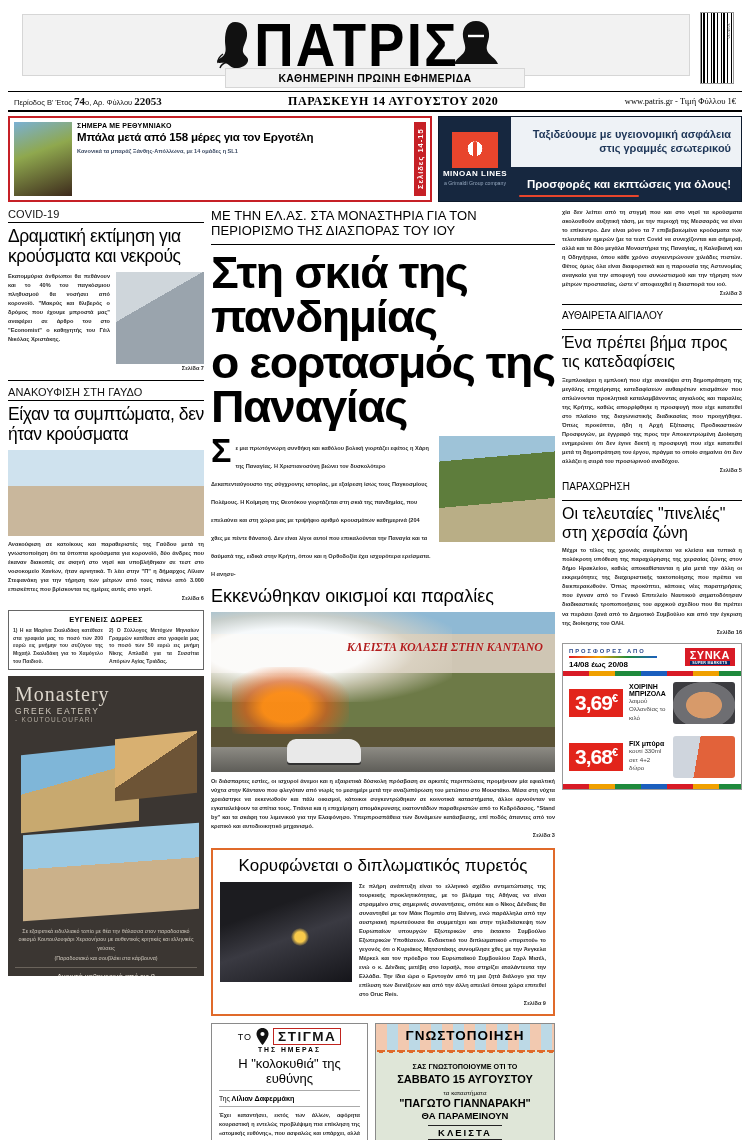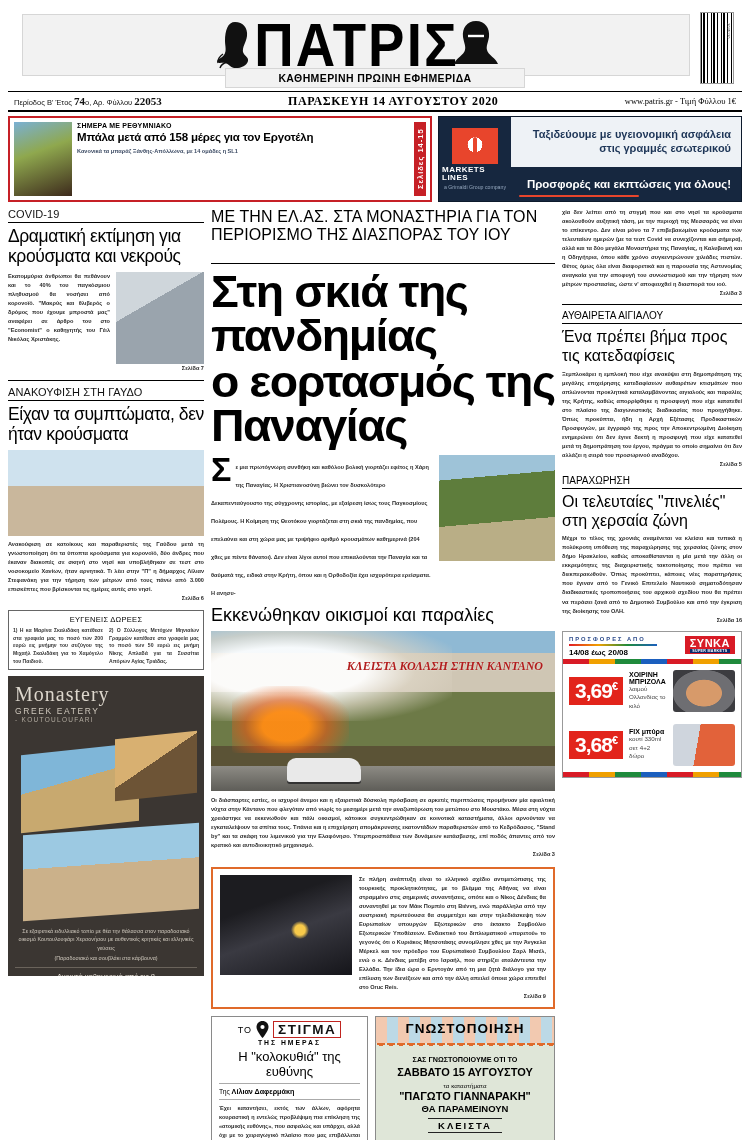--- a/index.html
+++ b/index.html
@@ -128,42 +128,42 @@
   .kritika { border: 2px solid #000; padding: 4px 5px 2px; margin-bottom: 6px; }
   .kritika-top { background:#f5f5f5; border:1px solid #ddd; text-align:center; padding: 1px 0 2px; position:relative;}
   .kr-epi { font-family:"Liberation Serif", serif; font-style: italic; font-size: 11px; }
   .kr-word { font-size: 20px; font-weight: bold; letter-spacing: 1px; line-height:1; }
   .kr-mous { position:absolute; right: 16px; bottom: -7px; font-size: 19px; line-height:1;}
   .kr-h { font-size: 14.5px; line-height: 1.18; padding-top: 3px; }
   .kr-pg { text-align: right; font-size: 6.5px; font-weight: bold; border-top:1px solid #000; margin-top:2px; padding-top:1px;}
 
   
   .donbox { border: 1px solid #666; padding: 4px; margin-bottom: 6px; }
-  .don-t { text-align:center; font-size: 7.5px; font-weight: normal; letter-spacing:.3px; margin-bottom:3px; }
+  .don-t { text-align:center; font-size: 7.5px; font-weight: bold; letter-spacing:.3px; margin-bottom:3px; }
   .don-cols { display:flex; gap:6px; }
   .don-cols div { flex:1; font-size: 5.1px; line-height:1.5; text-align: justify; color:#333; font-weight:bold;}
 
   
   .monad { background:#3b3632; color:#e8e3dc; padding: 8px 7px; height: 300px; position:relative; overflow:hidden;}
   .mon-t { font-family:"Liberation Serif", serif; font-size: 20px; color:#ddd7cd; letter-spacing:1px; line-height:1;}
   .mon-s1 { font-size: 8.5px; letter-spacing: 1.6px; color:#cfc8bd; margin-top:2px;}
   .mon-s2 { font-size: 6.5px; letter-spacing: 1.3px; color:#b0a99e; }
   .mon-imgs { position:relative; height: 196px; margin-top:6px;}
   .mon-imgs i { position:absolute; display:block; }
   .mi1 { left:6px; top:20px; width:118px; height:78px; background:linear-gradient(170deg,#7fb6d8 0 40%,#c8a96f 40% 100%); transform: skewY(-6deg);}
   .mi2 { right:0; top:6px; width:82px; height:62px; background:linear-gradient(150deg,#d8b071 0 45%,#6d5436 45% 100%); transform: skewY(-6deg);}
   .mi3 { left:8px; top:100px; width:176px; height:86px; background:linear-gradient(180deg,#9cc9e2 0 40%,#cbb18a 40% 100%); transform: skewY(-4deg);}
   .mon-cap { font-size:5.4px; text-align:center; line-height:1.5; color:#cfc8bd; margin-top:2px;}
   .mon-foot { border-top:1px solid #6a635b; margin-top:5px; padding-top:4px; text-align:center;}
   .mon-foot .o { font-size:7.5px; color:#e6e0d7;}
 
   
   .mid-kicker {
-    font-size: 16px; letter-spacing: .1px; border-bottom: 1px solid #000;
-    padding-bottom: 19px; margin-bottom: 6px;
+    font-size: 13px; letter-spacing: .1px; border-bottom: 1px solid #000;
+    padding-bottom: 6px; margin-bottom: 6px;
   }
   .mega {
     font-size: 45px; font-weight: bold; line-height: .98; letter-spacing: -1.4px;
     transform: scaleX(1.03); transform-origin: left; margin-bottom: 2px;
   }
   .lead-wrap { display:flex; gap: 7px; margin-top: 7px; }
   .lead-txt { flex: 1; position: relative; }
   .dropcap {
     float: left; font-size: 34px; line-height: .8; font-weight: bold; margin: 1px 4px 0 0;
     font-family: "Liberation Sans", sans-serif;
@@ -218,21 +218,21 @@
   .gn1 { font-size:7.2px; font-weight:bold; }
   .gn2 { font-size:11px; font-weight:bold; margin-top:2px;}
   .gn3 { font-size:6.2px; margin-top:4px;}
   .gn4 { font-size:11px; font-weight:bold; margin-top:1px;}
   .gn5 { font-size:9.5px; font-weight:bold; margin-top:1px;}
   .gn6 { display:inline-block; border-top:1.4px solid #222; border-bottom:1.4px solid #222; font-size:9.5px; font-weight:bold; letter-spacing:2px; margin-top:4px; padding:1px 10px;}
   .gn-addr { font-size:7px; text-align:left; margin-top:5px; line-height:1.6; font-weight:bold;}
 
   
   .r-sec { margin-bottom: 6px; }
-  .r-kicker { font-size: 10px; border-bottom: 1px solid #000; padding-bottom:2px; margin-bottom:4px;}
+  .r-kicker { font-size: 10px; border-bottom: 1px solid #000; padding-bottom:8px; margin-bottom:4px;}
   .r-h { font-size: 16px; line-height: 1.16; margin-bottom: 4px; }
   .flyer { border:1px solid #999; background:#fff; margin-top:4px; }
   .fl-top { display:flex; align-items:flex-start; justify-content:space-between; padding:4px 6px 2px;}
   .fl-off { font-size:5.8px; letter-spacing:2px; color:#2b4a8b; font-weight:bold;}
   .fl-rule { height:2px; background:linear-gradient(90deg,#e01b24,#f0a000,#1f8a3c,#1b5fbe); margin:2px 0 2px; width:88px;}
   .fl-date { font-size:8px; font-weight:bold; }
   .fl-logo { background:#d81b26; color:#fff; font-size:11px; font-weight:bold; padding:1px 5px; letter-spacing:.5px;}
   .fl-logo small{display:block;font-size:3.6px;background:#0b2a6b;color:#fff;text-align:center;letter-spacing:.3px;}
   .fl-stripe { height:5px; background: repeating-linear-gradient(90deg,#d81b26 0 26px,#f0a000 26px 52px,#1f8a3c 52px 78px,#1b5fbe 78px 104px);}
   .fl-item { display:flex; align-items:center; gap:6px; padding:6px; }
@@ -293,21 +293,21 @@
         </div>
       </div>
       <div class="sp-pages">Σελίδες 14-15</div>
     </div>
 
     <div class="adbox">
       <div class="ad-logo">
         <div class="sq">
             <div class="fig"></div>
           </div>
-        <div class="nm">MARKETS LINES</div>
+        <div class="nm">MINOAN LINES</div>
         <div class="gm">a Grimaldi Group company</div>
       </div>
       <div class="ad-right">
         <div class="ad-top">
           <div>Ταξιδεύουμε με υγειονομική ασφάλεια</div>
           <div>στις γραμμές εσωτερικού</div>
         </div>
         <div class="ad-bot">
           <span>Προσφορές και εκπτώσεις για όλους!</span>
         </div>
@@ -385,20 +385,21 @@
         <div class="fire-smoke"></div>
         <div class="fire-flame"></div>
         <div class="fire-road"></div>
         <div class="fire-car"></div>
         <div class="fire-cap">ΚΛΕΙΣΤΑ ΚΟΛΑΣΗ ΣΤΗΝ ΚΑΝΤΑΝΟ</div>
       </div>
       <div class="body-txt fire-body">Οι διάσπαρτες εστίες, οι ισχυροί άνεμοι και η εξαιρετικά δύσκολη πρόσβαση σε αρκετές περιπτώσεις προμήνυαν μία εφιαλτική νύχτα στην Κάντανο που φλεγόταν από νωρίς το μεσημέρι μετά την αναζωπύρωση του μετώπου στο Μουστάκο. Μέσα στη νύχτα χρειάστηκε να εκκενωθούν και πάλι οικισμοί, κάτοικοι συγκεντρώθηκαν σε κοινοτικά καταστήματα, άλλοι αρνούνταν να εγκαταλείψουν τα σπίτια τους. Τιτάνια και η επιχείρηση απομάκρυνσης εκατοντάδων παραθεριστών από το Κεδρόδασος. "Stand by" και τα σκάφη του λιμενικού για την Ελαφόνησο. Υπερπροσπάθεια των δυνάμεων κατάσβεσης, επί ποδός άπαντες από τον κρατικό και αυτοδιοικητικό μηχανισμό.</div>
       <div class="body-txt" style="text-align:right">Σελίδα 3</div>
 
       <div class="dipl-box">
+        <div class="dipl-h">Κορυφώνεται ο διπλωματικός πυρετός</div>
         <div class="dipl-flow">
           <div class="dipl-photo"></div>
           <div class="dipl-txt">
             <div class="body-txt">Σε πλήρη ανάπτυξη είναι το ελληνικό σχέδιο αντιμετώπισης της τουρκικής προκλητικότητας, με το βλέμμα της Αθήνας να είναι στραμμένο στις σημερινές συναντήσεις, οπότε και ο Νίκος Δένδιας θα συναντηθεί με τον Μάικ Πομπέο στη Βιέννη, ενώ παράλληλα από την αυστριακή πρωτεύουσα θα συμμετέχει και στην τηλεδιάσκεψη των Ευρωπαίων υπουργών Εξωτερικών στο έκτακτο Συμβούλιο Εξωτερικών Υποθέσεων. Ενδεικτικό του διπλωματικού «πυρετού» το γεγονός ότι ο Κυριάκος Μητσοτάκης συνομίλησε χθες με την Άνγκελα Μέρκελ και τον πρόεδρο του Ευρωπαϊκού Συμβουλίου Σαρλ Μισέλ, ενώ ο κ. Δένδιας μετέβη στο Ισραήλ, που στηρίζει αταλάντευτα την Ελλάδα. Την ίδια ώρα ο Ερντογάν από τη μια ζητά διάλογο για την επίλυση των διενέξεων και από την άλλη απειλεί όποια χώρα επιτεθεί στο Oruc Reis.</div>
             <div class="body-txt" style="text-align:right">Σελίδα 9</div>
           </div>
         </div>
       </div>
 
       <div class="bottom-mid">

